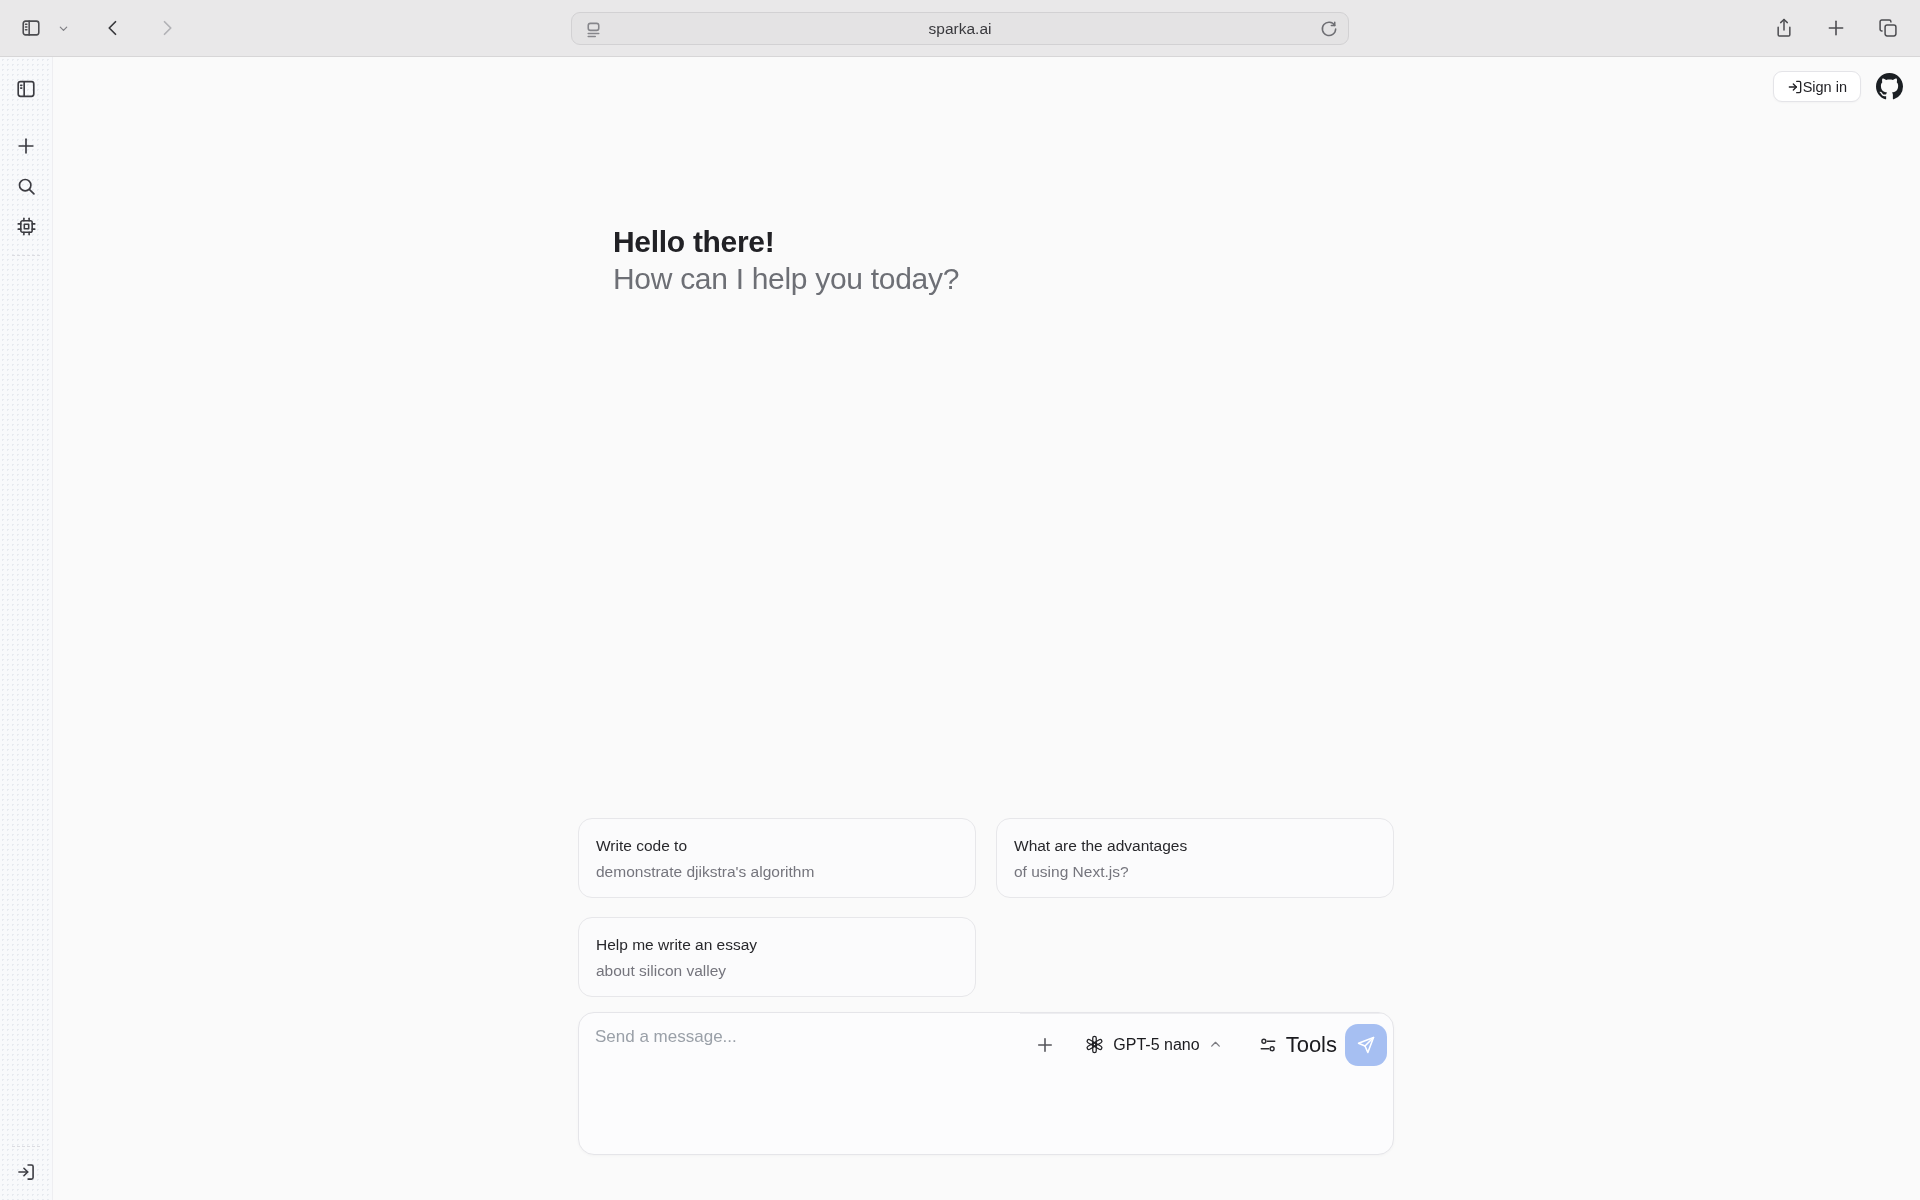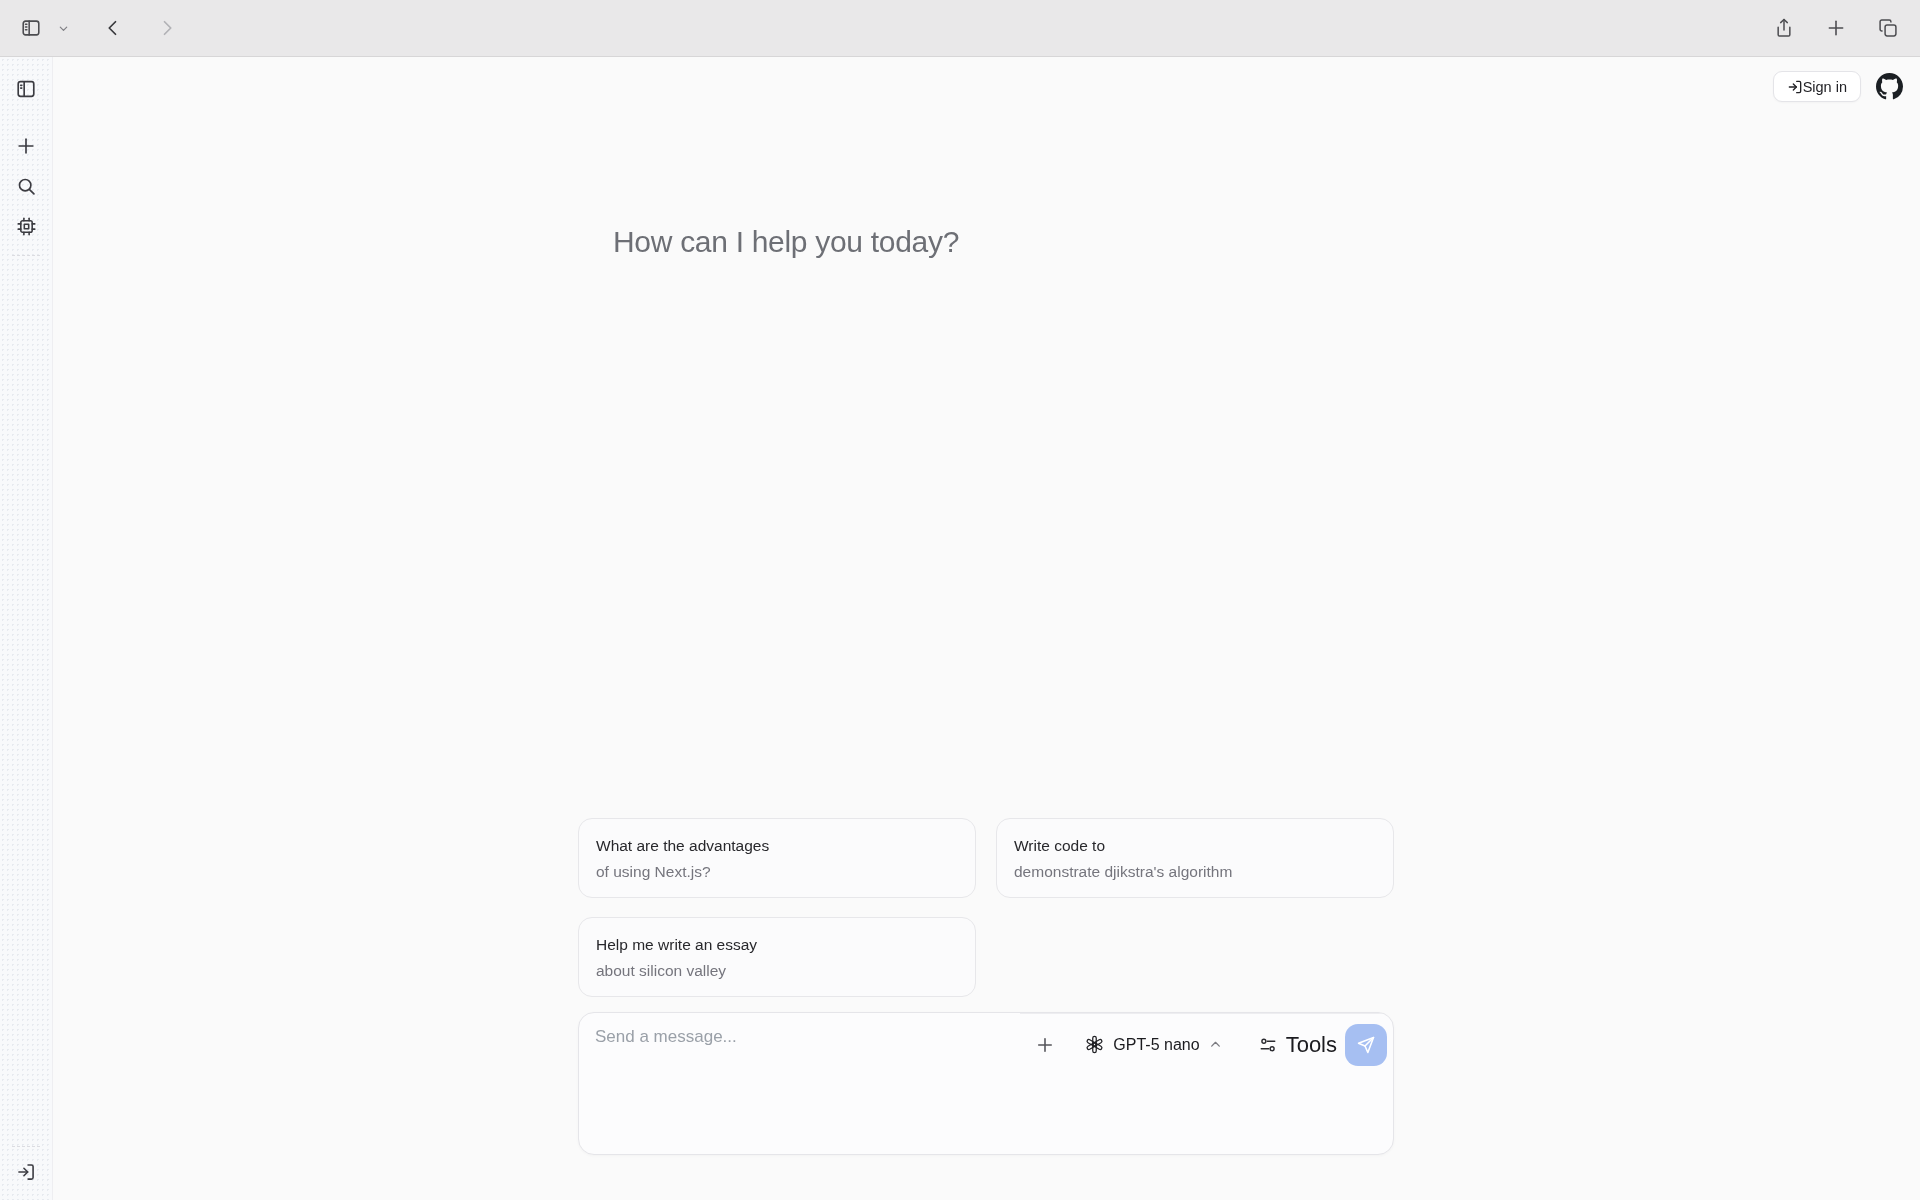--- a/index.html
+++ b/index.html
@@ -171,20 +171,36 @@
     </button>
     <button class="chrome-btn dim nav-gap">
       <span>
         <svg width="20" height="20" viewBox="0 0 24 24" fill="none" stroke="currentColor" stroke-width="2.1" stroke-linecap="round" stroke-linejoin="round">
           <polyline points="9 4.5 16.5 12 9 19.5"></polyline>
         </svg>
       </span>
     </button>
   </div>
 
+  <div class="url-bar">
+    <span class="url-icon-left">
+      <svg width="21" height="21" viewBox="0 0 24 24" fill="none" stroke="currentColor" stroke-width="1.8" stroke-linecap="round">
+        <rect x="6" y="5" width="12" height="8" rx="2.5"></rect>
+        <line x1="6" y1="16.5" x2="18" y2="16.5"></line>
+        <line x1="6" y1="20" x2="14" y2="20"></line>
+      </svg>
+    </span>
+    <span class="url-text">sparka.ai</span>
+    <span class="url-icon-right">
+      <svg width="20" height="20" viewBox="0 0 24 24" fill="none" stroke="currentColor" stroke-width="1.8" stroke-linecap="round" stroke-linejoin="round">
+        <path d="M18.9 7.8 A 8 8 0 1 0 20 12"></path>
+        <polyline points="18.9 3.8 18.9 7.9 14.8 7.9"></polyline>
+      </svg>
+    </span>
+  </div>
 
   <div class="chrome-right">
     <button class="chrome-btn">
       <span>
         <svg width="20" height="20" viewBox="0 0 24 24" fill="none" stroke="currentColor" stroke-width="1.8" stroke-linecap="round" stroke-linejoin="round">
           <path d="M5 11v9a1.5 1.5 0 0 0 1.5 1.5h11A1.5 1.5 0 0 0 19 20v-9"></path>
           <polyline points="8 5.5 12 1.8 16 5.5"></polyline>
             <line x1="12" y1="1.8" x2="12" y2="14.5"></line>
         </svg>
       </span>
@@ -285,32 +301,33 @@
       <a class="gh-link">
         <span>
           <svg width="27" height="27" viewBox="0 0 16 16" fill="#1b1f23">
             <path d="M8 0C3.58 0 0 3.58 0 8c0 3.54 2.29 6.53 5.47 7.59.4.07.55-.17.55-.38 0-.19-.01-.82-.01-1.49-2.01.37-2.53-.49-2.69-.94-.09-.23-.48-.94-.82-1.13-.28-.15-.68-.52-.01-.53.63-.01 1.08.58 1.23.82.72 1.21 1.87.87 2.33.66.07-.52.28-.87.51-1.07-1.78-.2-3.64-.89-3.64-3.95 0-.87.31-1.59.82-2.15-.08-.2-.36-1.02.08-2.12 0 0 .67-.21 2.2.82.64-.18 1.32-.27 2-.27s1.36.09 2 .27c1.53-1.04 2.2-.82 2.2-.82.44 1.1.16 1.92.08 2.12.51.56.82 1.27.82 2.15 0 3.07-1.87 3.75-3.65 3.95.29.25.54.73.54 1.48 0 1.07-.01 1.93-.01 2.2 0 .21.15.46.55.38A8.01 8.01 0 0 0 16 8c0-4.42-3.58-8-8-8z"></path>
           </svg>
         </span>
       </a>
     </div>
 
     <div class="greeting">
+      <h1>Hello there!</h1>
       <p>How can I help you today?</p>
     </div>
 
     <div class="bottom-stack">
       <div class="sugg-grid">
         <button class="sugg-card">
+          <span class="sugg-title">Write code to</span>
+          <span class="sugg-sub">demonstrate djikstra's algorithm</span>
+        </button>
+        <button class="sugg-card">
           <span class="sugg-title">What are the advantages</span>
           <span class="sugg-sub">of using Next.js?</span>
-        </button>
-        <button class="sugg-card">
-          <span class="sugg-title">Write code to</span>
-          <span class="sugg-sub">demonstrate djikstra's algorithm</span>
         </button>
         <button class="sugg-card">
           <span class="sugg-title">Help me write an essay</span>
           <span class="sugg-sub">about silicon valley</span>
         </button>
       </div>
 
       <div class="composer">
         <textarea placeholder="Send a message..." style=""></textarea>
         <div class="composer-toolbar">

